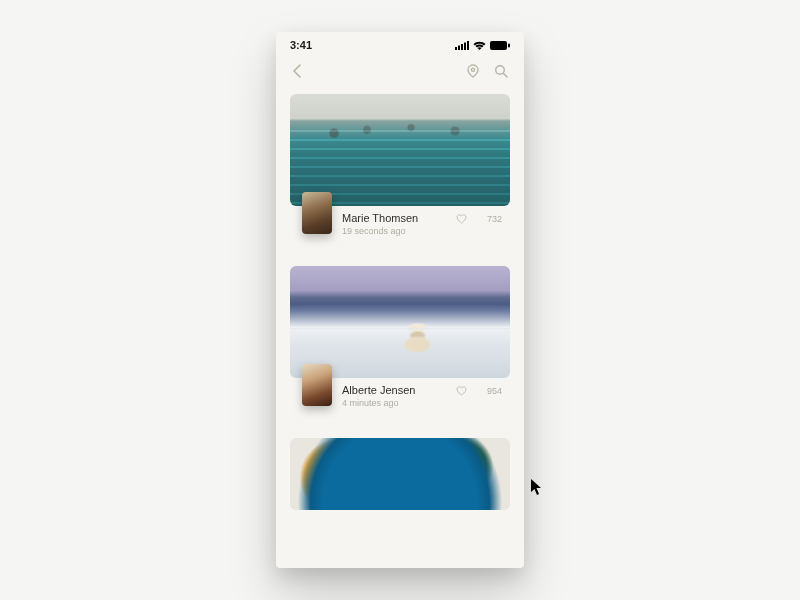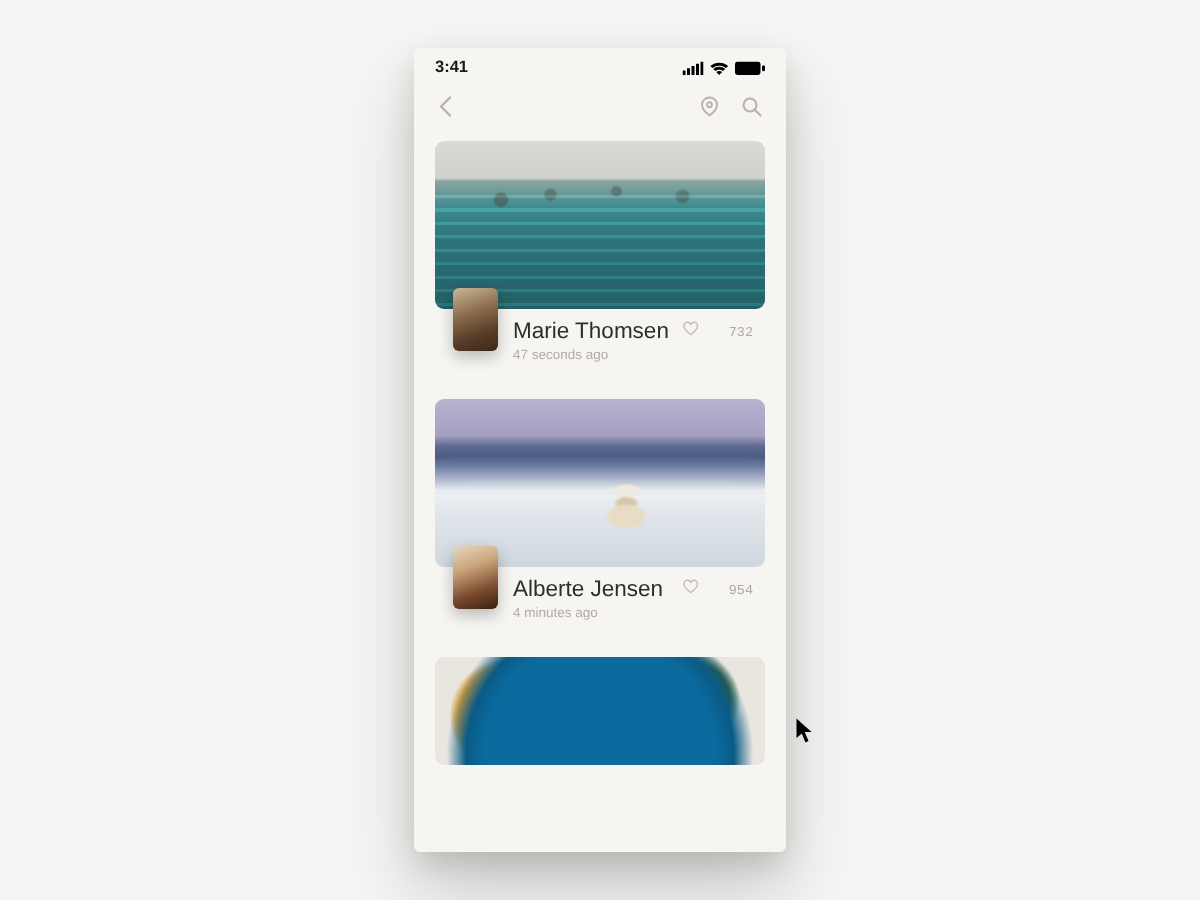--- a/index.html
+++ b/index.html
@@ -69,37 +69,36 @@
     height: 42px;
     border-radius: 4px;
     position: absolute;
     left: 12px;
     top: -14px;
     box-shadow: 0 4px 10px rgba(0,0,0,0.25);
     overflow: hidden;
   }
   .meta-text { margin-left: 30px; flex: 1; }
   .author {
-    font-size: 15px;
+    font-size: 11px;
     color: #2d2d2d;
     font-weight: 500;
   }
   .timestamp {
     font-size: 9px;
     color: #b0aca1;
     margin-top: 2px;
   }
   .likes {
     display: flex;
-    align-items: flex-end;
+    align-items: flex-start;
     gap: 20px;
     font-size: 9px;
     color: #b0aca1;
     margin-top: 2px;
-    font-family: Liberation Mono, monospace;
   }
   .heart { color: #c4bfb4; }
 
   
   .img-ocean {
     background:
       radial-gradient(circle at 20% 35%, rgba(60,40,30,0.35) 2%, transparent 3%),
       radial-gradient(circle at 35% 32%, rgba(60,40,30,0.3) 2%, transparent 3%),
       radial-gradient(circle at 55% 30%, rgba(60,40,30,0.3) 2%, transparent 3%),
       radial-gradient(circle at 75% 33%, rgba(60,40,30,0.3) 2%, transparent 3%),
@@ -203,21 +202,21 @@
   </div>
 
   <div class="feed">
 
     <div class="card">
       <div class="card-image img-ocean"></div>
       <div class="card-meta">
         <div class="avatar avatar-1"></div>
         <div class="meta-text">
           <div class="author">Marie Thomsen</div>
-          <div class="timestamp">47 seconds ago</div>
+          <div class="timestamp">19 seconds ago</div>
         </div>
         <div class="likes">
           <span class="heart">
             <svg width="11" height="10" viewBox="0 0 11 10">
                 <path d="M5.5 9 C5.5 9 1 6 1 3.2 C1 1.8 2.1 0.8 3.3 0.8 C4.2 0.8 5 1.3 5.5 2.1 C6 1.3 6.8 0.8 7.7 0.8 C8.9 0.8 10 1.8 10 3.2 C10 6 5.5 9 5.5 9 Z" stroke="currentColor" stroke-width="1" fill="none"></path>
               </svg>
           </span>
           <span>732</span>
         </div>
       </div>

